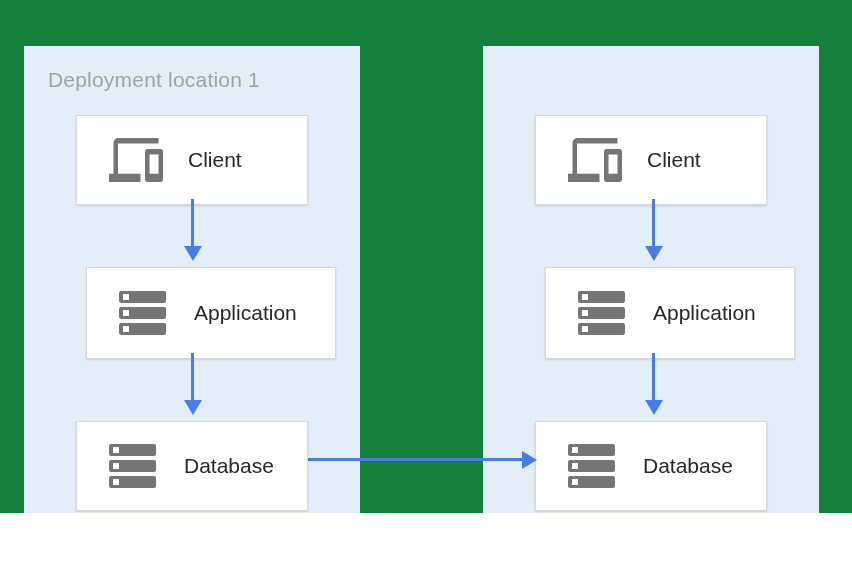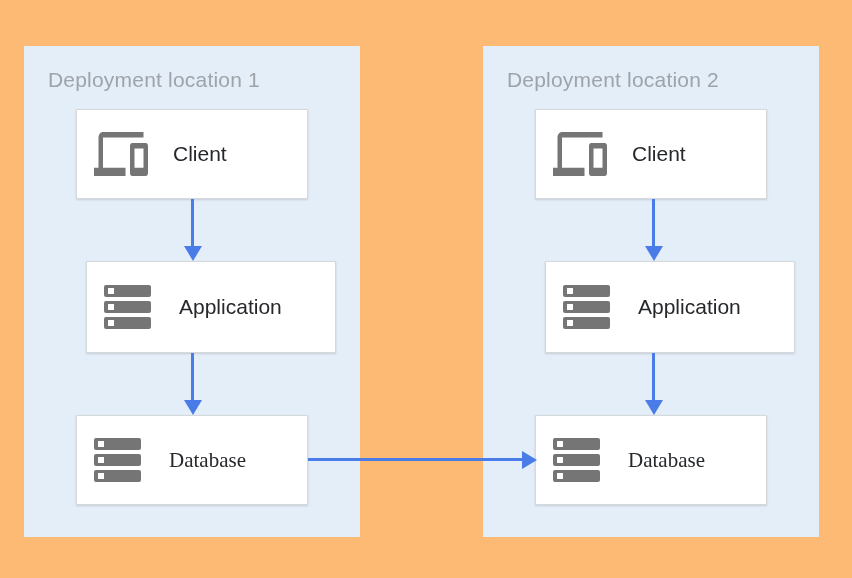--- a/index.html
+++ b/index.html
@@ -1,22 +1,22 @@
 <!DOCTYPE html>
 <html><head>
 <meta charset="utf-8">
 <style>
   html, body { margin: 0; padding: 0; background: #ffffff; }
   body { font-family: "Liberation Sans", sans-serif; }
 
   .stage {
     position: relative;
     width: 852px;
-    height: 578px;
-    background: #fdba74;
+    height: 513px;
+    background: #15803d;
     overflow: hidden;
   }
 
   
   .zone {
     position: absolute;
     top: 46px;
     width: 336px;
     height: 491px;
     background: #e4eef9;
@@ -37,26 +37,27 @@
 
   
   .node {
     position: absolute;
     box-sizing: border-box;
     background: #ffffff;
     border: 1px solid #d6d9dc;
     box-shadow: 0 1px 2px rgba(0,0,0,0.14);
     display: flex;
     align-items: center;
-    padding-left: 17px;
+    padding-left: 32px;
     gap: 25px;
+    margin-top: 6px;
   }
   .node-client      { left: 52px; top:  63px; width: 232px; height: 90px; }
   .node-application { left: 62px; top: 215px; width: 250px; height: 92px; }
-  .node-database    { left: 52px; top: 369px; width: 232px; height: 90px; font-family: Liberation Serif, serif; }
+  .node-database    { left: 52px; top: 369px; width: 232px; height: 90px; }
 
   .node-label {
     font-size: 21px;
     color: #26282b;
     white-space: nowrap;
   }
   .icon { flex: 0 0 auto; display: block; }
 
   
   .varrow { position: absolute; width: 18px; }
@@ -130,21 +131,20 @@
           <rect x="4" y="3" width="6" height="6"></rect>
           <rect x="4" y="19" width="6" height="6"></rect>
           <rect x="4" y="35" width="6" height="6"></rect>
         </g>
       </svg>
       <span class="node-label">Database</span>
     </div>
   </section>
 
   <section class="zone zone--2">
-    <div class="zone-title">Deployment location 2</div>
 
     <div class="node node-client">
       <svg class="icon" width="54" height="44" viewBox="0 4 24 16" preserveAspectRatio="none" aria-hidden="true">
         <path fill="#757575" d="M4 6h18V4H4c-1.1 0-2 .9-2 2v11H0v3h14v-3H4V6zm19 2h-6c-.55 0-1 .45-1 1v10c0 .55.45 1 1 1h6c.55 0 1-.45 1-1V9c0-.55-.45-1-1-1zm-1 9h-4v-7h4v7z"></path>
       </svg>
       <span class="node-label">Client</span>
     </div>
 
     <div class="node node-application">
       <svg class="icon" width="50" height="44" viewBox="0 0 50 44" aria-hidden="true">

